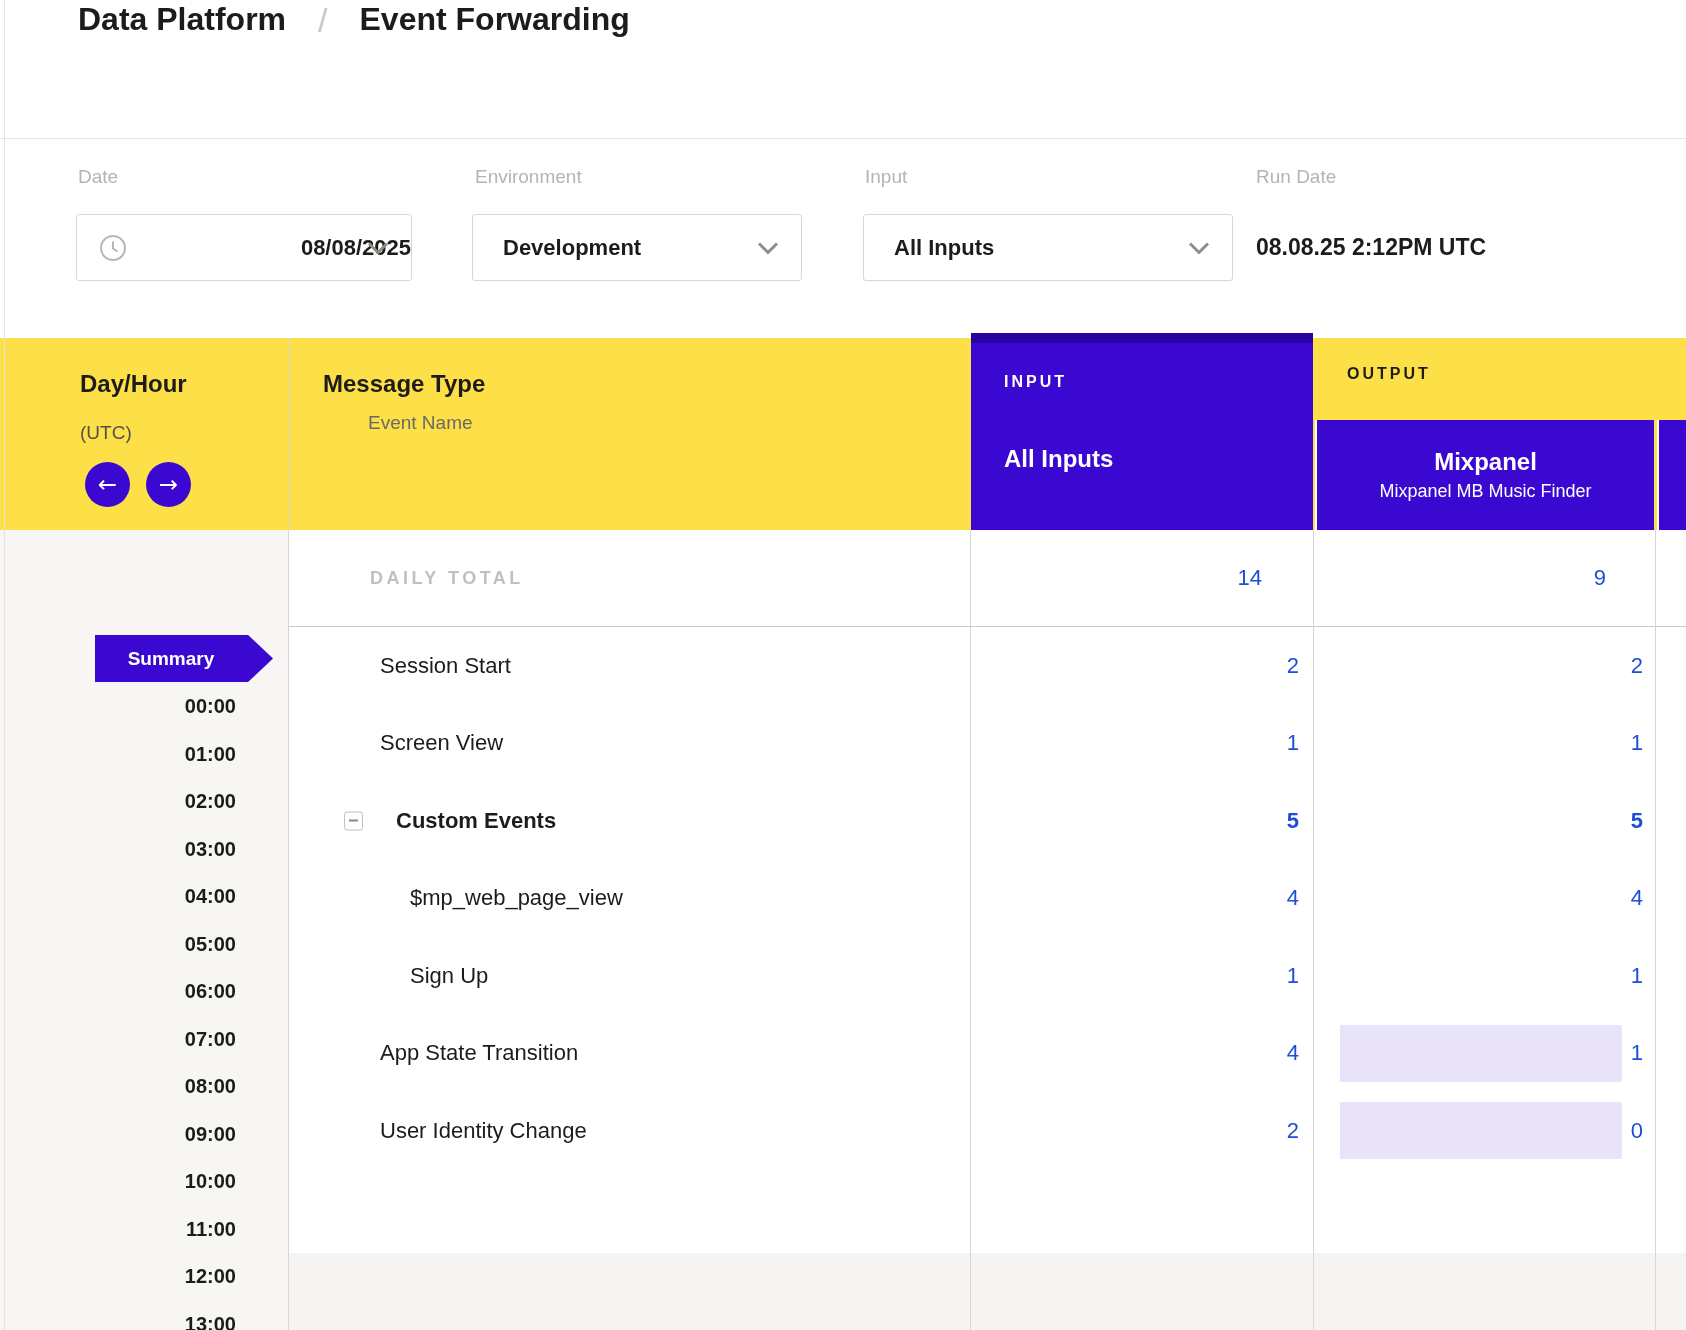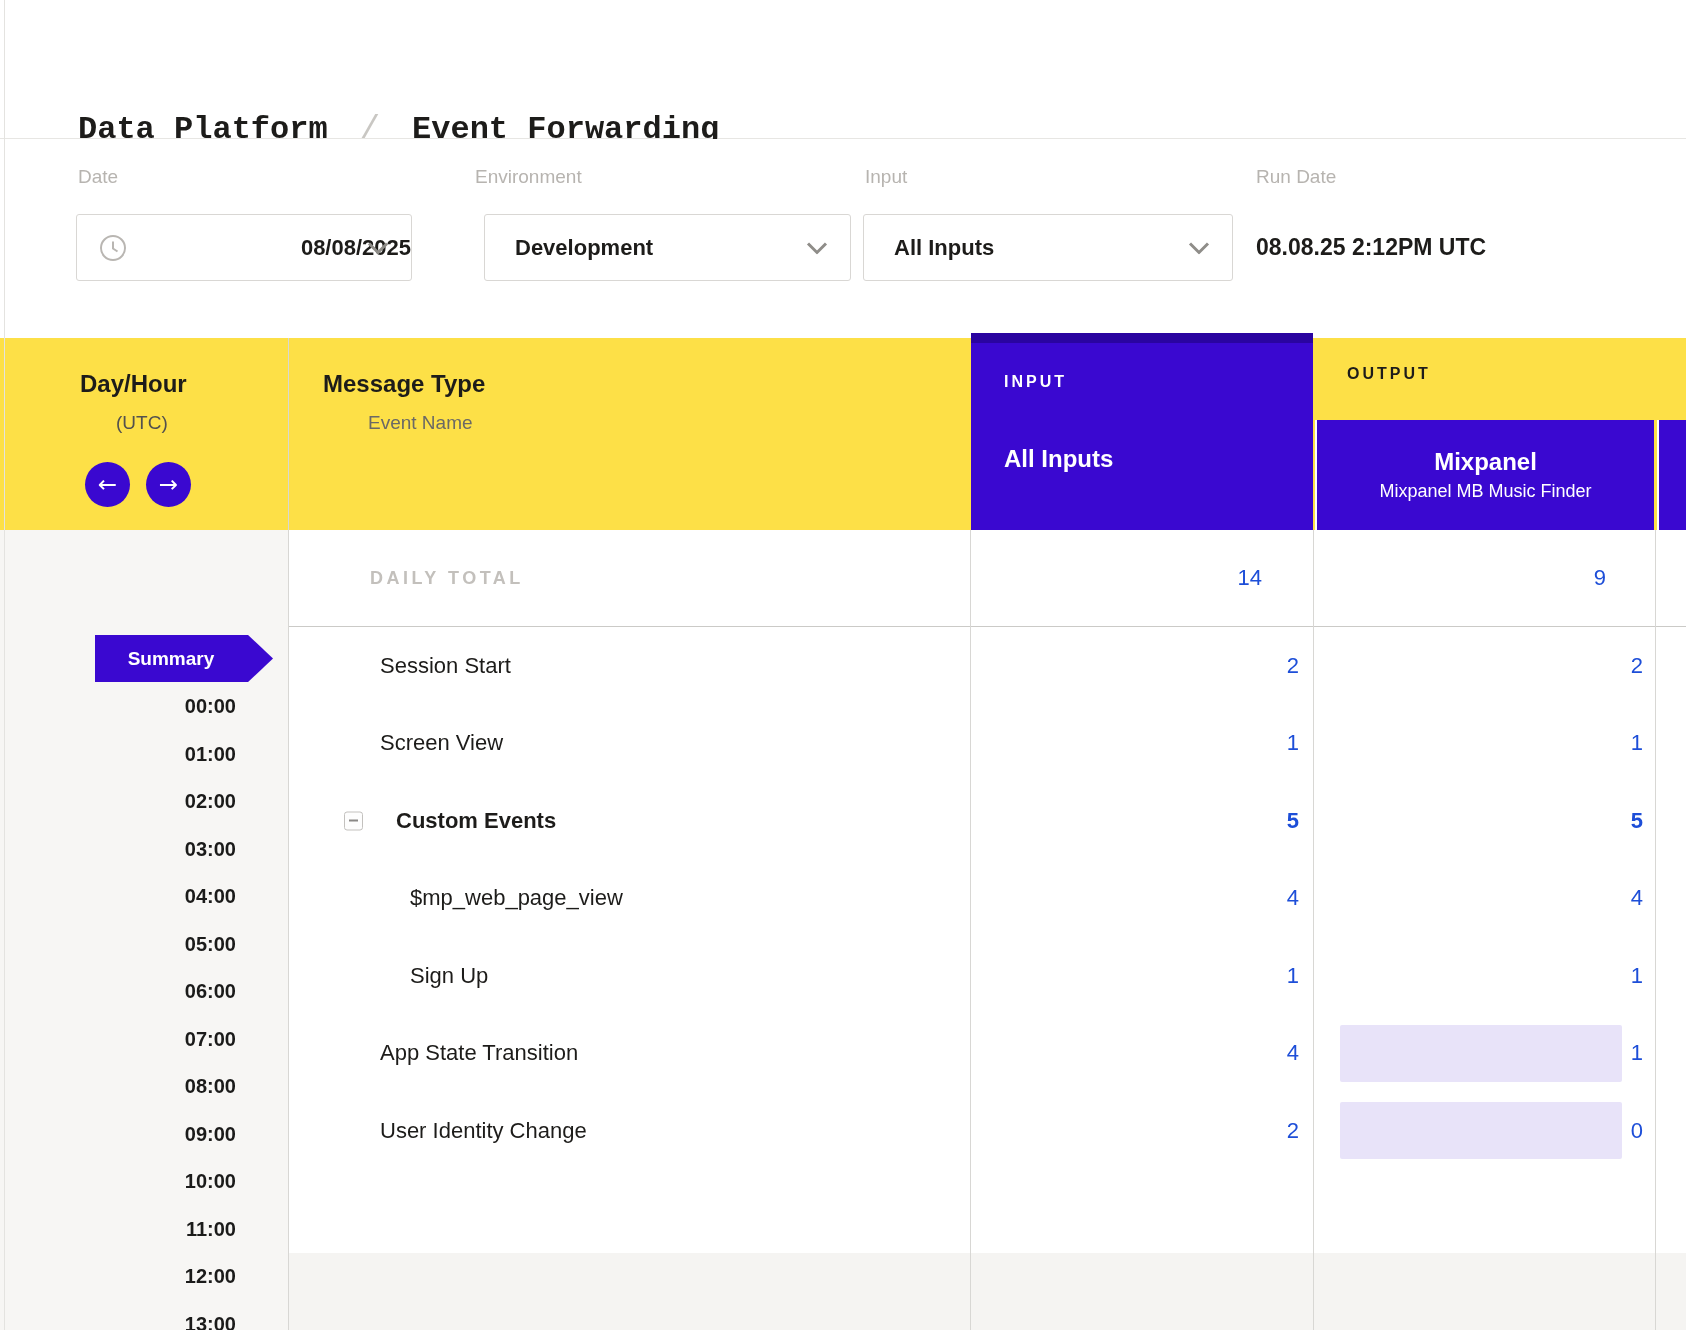--- a/index.html
+++ b/index.html
@@ -4,21 +4,21 @@
 <style>
   html,body{margin:0;padding:0;background:#fff;}
   #screen{
     position:relative;width:1686px;height:1330px;overflow:hidden;
     font-family:"Liberation Sans","DejaVu Sans",sans-serif;
     color:#1d1c1a;background:#fff;
   }
   .abs{position:absolute;}
   
   .breadcrumb-bar{left:0;top:0;width:1686px;height:138px;background:#fff;border-bottom:1px solid #e7e6e3;}
-  .crumb{top:10px;height:138px;display:flex;align-items:flex-end;font-size:32px;font-weight:600;color:#1d1c1a;font-family:Liberation Mono, monospace;}
+  .crumb{top:1px;height:138px;display:flex;align-items:flex-start;font-size:32px;font-weight:600;color:#1d1c1a;}
   .crumb-sep{color:#c9c7c3;font-weight:400;font-size:34px;}
   .edge-line{left:4px;top:0;width:1px;height:1330px;background:#e4e3e0;z-index:60;}
   
   .filter-bar{left:0;top:139px;width:1686px;height:199px;background:#fff;}
   .f-label{top:27px;font-size:19px;color:#b7b4b0;}
   .f-box{top:75px;height:67px;border:1px solid #d9d7d4;border-radius:3px;background:#fff;display:flex;align-items:center;box-sizing:border-box;cursor:pointer;}
   .f-value{font-size:22px;font-weight:600;color:#1d1c1a;}
   .chev{position:absolute;right:22px;top:50%;transform:translateY(-50%);}
   .run-date-value{top:75px;height:67px;display:flex;align-items:center;font-size:23px;font-weight:700;color:#1d1c1a;}
   
@@ -94,21 +94,21 @@
         </svg>
       </span>
       <span class="f-value" style="margin-left:14px;">08/08/2025</span>
       <span class="chev">
         <svg width="22" height="13" viewBox="0 0 22 13" fill="none" stroke="#8f8d89" stroke-width="3">
             <path d="M2 2l9 9 9-9"></path>
           </svg>
       </span>
     </div>
 
-    <div class="abs f-box" style="left:484px;width:367px;">
+    <div class="abs f-box" style="left:472px;width:330px;">
       <span class="f-value" style="margin-left:30px;">Development</span>
       <span class="chev">
         <svg width="22" height="13" viewBox="0 0 22 13" fill="none" stroke="#8f8d89" stroke-width="3">
             <path d="M2 2l9 9 9-9"></path>
           </svg>
       </span>
     </div>
 
     <div class="abs f-box" style="left:863px;width:370px;">
       <span class="f-value" style="margin-left:30px;">All Inputs</span>
@@ -117,21 +117,21 @@
             <path d="M2 2l9 9 9-9"></path>
           </svg>
       </span>
     </div>
 
     <div class="abs run-date-value" style="left:1256px;">08.08.25 2:12PM UTC</div>
   </div>
 
   <div class="abs head-band">
     <div class="abs col-title" style="left:80px;top:32px;">Day/Hour</div>
-    <div class="abs col-sub utc" style="left:80px;top:74px;margin-left:36px;">(UTC)</div>
+    <div class="abs col-sub utc" style="left:80px;top:84px;">(UTC)</div>
     <div class="abs nav-circle" style="left:85px;top:124px;">
       <span>←</span>
     </div>
     <div class="abs nav-circle" style="left:146px;top:124px;">
       <span>→</span>
     </div>
     <div class="abs col-title" style="left:323px;top:32px;">Message Type</div>
     <div class="abs col-sub" style="left:368px;top:74px;">Event Name</div>
   </div>
 

